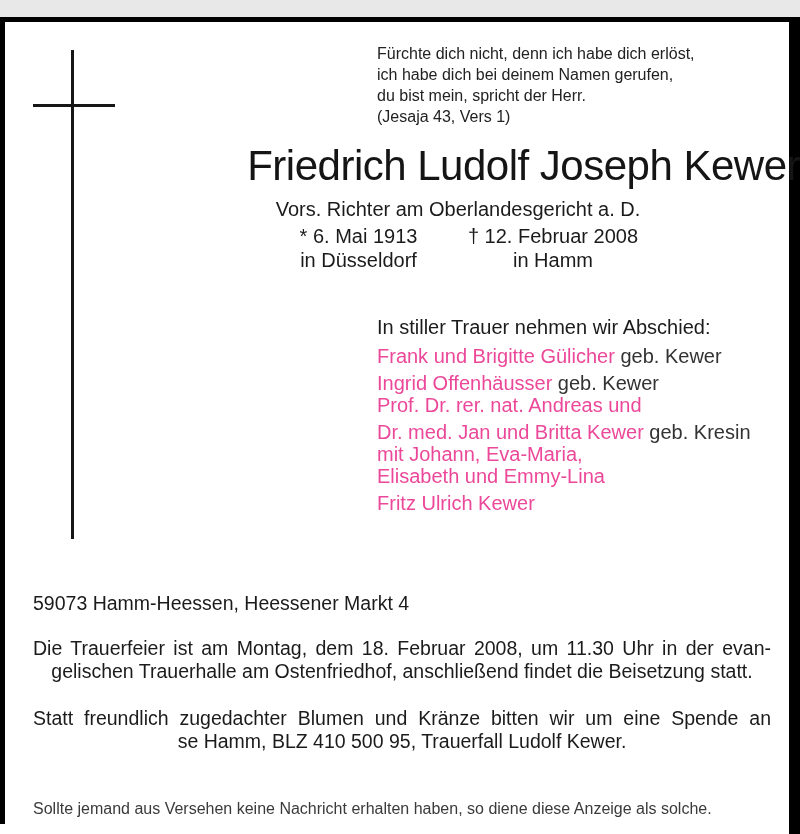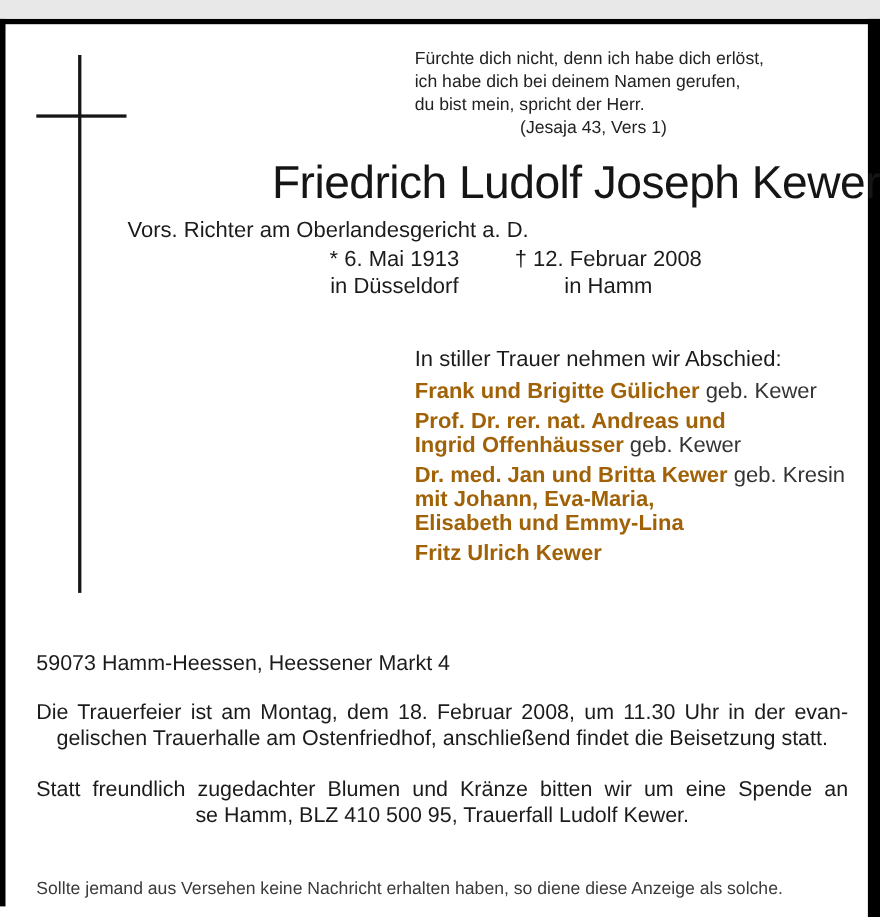--- a/index.html
+++ b/index.html
@@ -14,38 +14,38 @@
   .frame-left   { position:absolute; left:0; top:0; width:5px;  height:807px; background:#000; }
   .frame-right  { position:absolute; left:789px; top:0; width:11px; height:834px; background:#000; }
   .frame-bottom { position:absolute; left:8px; top:819px; width:792px; height:15px; background:#000; }
 
   
   .cross-v { position:absolute; left:71px; top:33px;  width:3px;  height:489px; background:#161616; }
   .cross-h { position:absolute; left:33px; top:87px;  width:82px; height:3px;   background:#161616; }
 
   
   .quote { position:absolute; left:377px; top:26px; width:325px; font-size:16px; line-height:21px; color:#222; }
-  .quote .attribution { text-align:center; padding-right:0px; }
+  .quote .attribution { text-align:left; padding-right:0px; }
 
   
   .name     { position:absolute; left:116px; top:126px; width:684px; text-align:right;
               font-size:42px; line-height:46px; font-weight:400; letter-spacing:-0.5px; color:#151515; }
-  .subtitle { position:absolute; left:116px; top:180px; width:684px; text-align:left;
+  .subtitle { position:absolute; left:116px; top:180px; width:684px; text-align:center;
               font-size:20px; line-height:24px; }
   .birth    { position:absolute; left:286px; top:207px; width:145px; text-align:center;
               font-size:20px; line-height:24px; }
   .death    { position:absolute; left:453px; top:207px; width:200px; text-align:center;
               font-size:20px; line-height:24px; }
 
   
   .intro    { position:absolute; left:377px; top:299px; font-size:20px; line-height:22px; }
   .mourners { position:absolute; left:377px; top:328px; font-size:20px; }
   .m-group  { margin-bottom:5px; }
   .m-line   { line-height:22px; white-space:nowrap; }
-  .m-line .b { font-weight:bold; color:#a16207; }
+  .m-line .b { font-weight:normal; color:#ec4899; }
   .m-line .n { font-weight:400; color:#333; }
 
   
   .address  { position:absolute; left:33px; top:574px; font-size:19.5px; line-height:24px; }
   .para     { position:absolute; left:33px; width:738px; font-size:19.5px; line-height:23px; }
   .p1 { top:620px; }
   .p2 { top:690px; }
   .jline { text-align:justify; text-align-last:justify; }
   .jlast { text-align:center; }
   .fineprint { position:absolute; left:33px; top:782px; font-size:16px; line-height:20px; color:#3a3a3a; }
@@ -84,22 +84,22 @@
     <div>in Hamm</div>
   </div>
 
   <div class="intro">In stiller Trauer nehmen wir Abschied:</div>
 
   <div class="mourners">
     <div class="m-group">
       <div class="m-line"><span class="b">Frank und Brigitte Gülicher</span> <span class="n">geb. Kewer</span></div>
     </div>
     <div class="m-group">
+      <div class="m-line"><span class="b">Ingrid Offenhäusser</span> <span class="n">geb. Kewer</span></div>
       <div class="m-line"><span class="b">Prof. Dr. rer. nat. Andreas und</span> <span class="n"></span></div>
-      <div class="m-line"><span class="b">Ingrid Offenhäusser</span> <span class="n">geb. Kewer</span></div>
     </div>
     <div class="m-group">
       <div class="m-line"><span class="b">Dr. med. Jan und Britta Kewer</span> <span class="n">geb. Kresin</span></div>
       <div class="m-line"><span class="b">mit Johann, Eva-Maria,</span> <span class="n"></span></div>
       <div class="m-line"><span class="b">Elisabeth und Emmy-Lina</span> <span class="n"></span></div>
     </div>
     <div class="m-group">
       <div class="m-line"><span class="b">Fritz Ulrich Kewer</span> <span class="n"></span></div>
     </div>
   </div>

